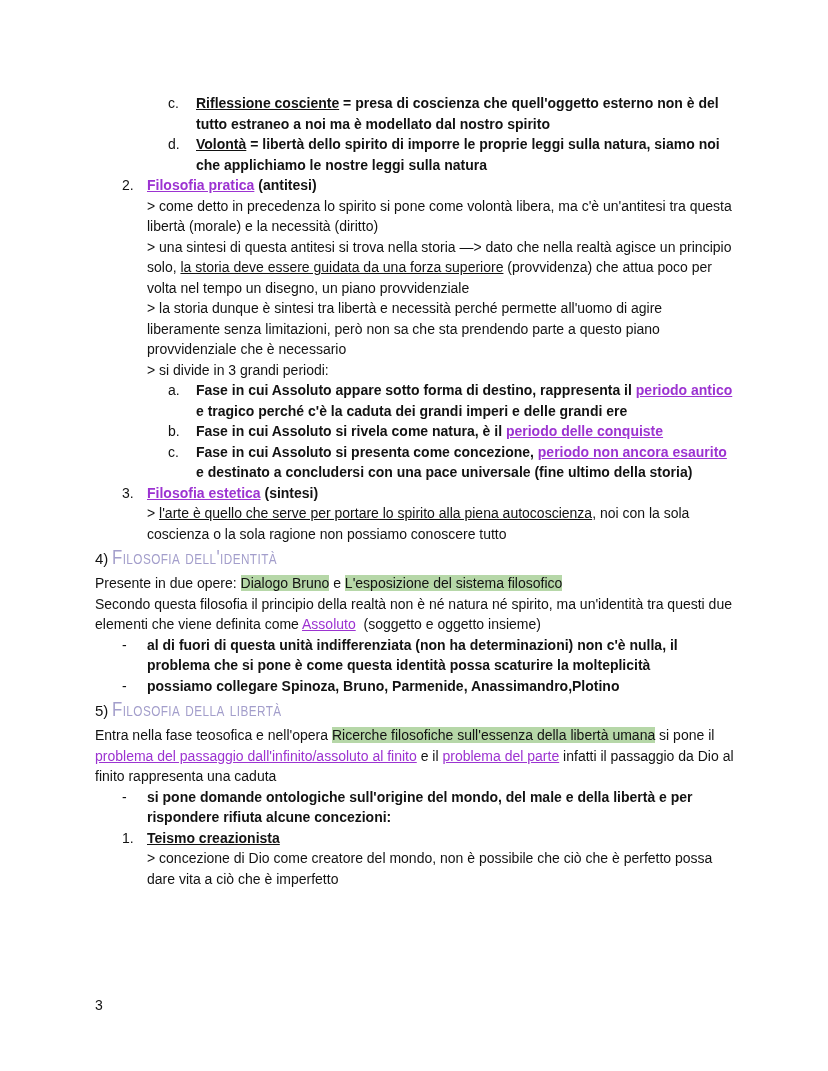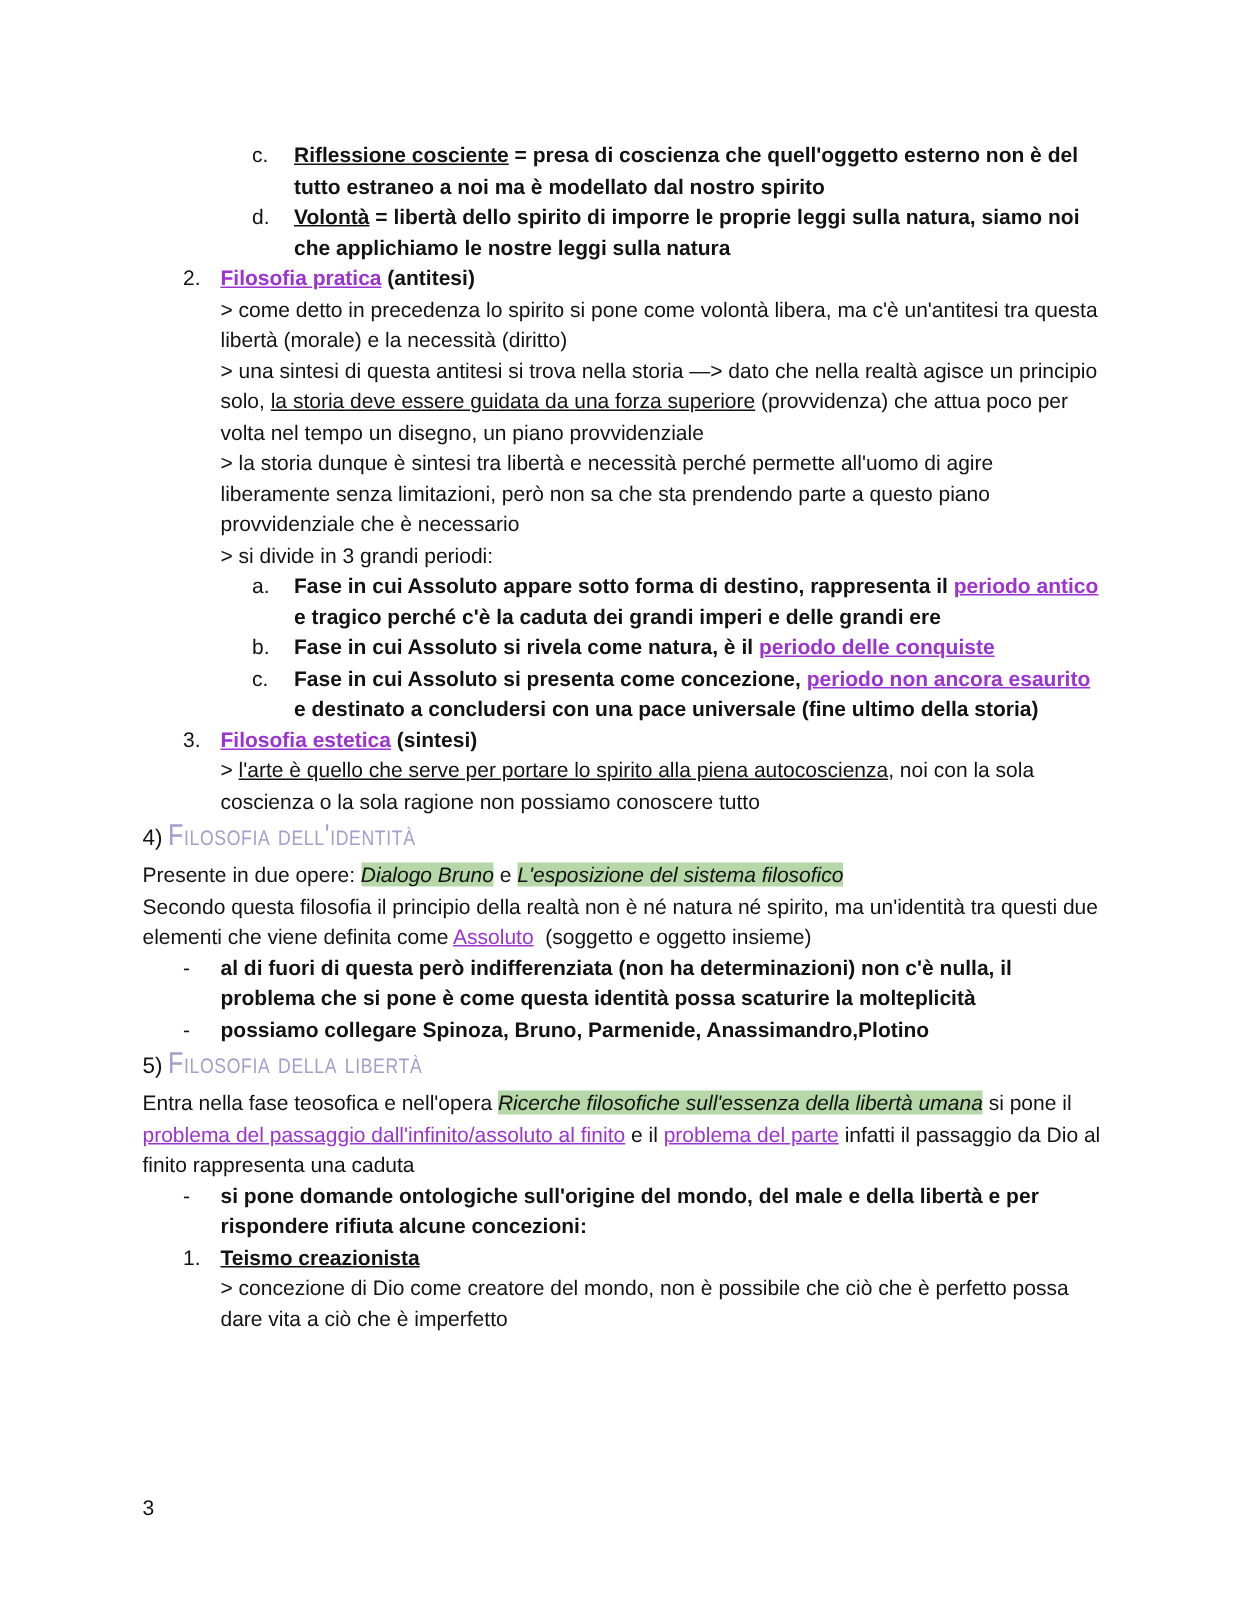--- a/index.html
+++ b/index.html
@@ -15,21 +15,21 @@
   .content { padding:93px 91px 0 95px; }
   .row { display:flex; }
   .lvl-num { padding-left:27px; }
   .lvl-num .m { flex:0 0 25px; }
   .lvl-letter { padding-left:73px; }
   .lvl-letter .m { flex:0 0 28px; }
   .hang { padding-left:52px; }
   .t { flex:1 1 auto;font-weight:bold; }
   .ul { text-decoration:underline; }
   .lk { color:var(--link, #9c33d1); text-decoration:underline; cursor:pointer; }
-  .hl { background:var(--highlight, #b6d7a8); font-style:italic; }
+  .hl { background:var(--highlight, #b6d7a8); }
   .sec-head { margin-bottom:3px; white-space:nowrap; }
   .sec-num { font-size:15px; color:var(--text, #121212); }
   .sec-title {
     display:inline-block;
     font-variant:small-caps;
     font-size:20px; line-height:26px;
     letter-spacing:0.5px;
     color:var(--heading, #a39ecb);
     transform:scaleX(0.84);
     transform-origin:left center;
@@ -80,21 +80,21 @@
     </div>
     <div class="hang"><span>&gt; </span><span class="ul">l'arte è quello che serve per portare lo spirito alla piena autocoscienza</span><span>, noi con la sola coscienza o la sola ragione non possiamo conoscere tutto</span></div>
 
     <div class="sec-head">
       <span class="sec-num">4)</span><span class="sec-title">Filosofia dell'identità</span>
     </div>
     <div><span>Presente in due opere: </span><span class="hl">Dialogo Bruno</span><span> e </span><span class="hl">L'esposizione del sistema filosofico</span></div>
     <div><span>Secondo questa filosofia il principio della realtà non è né natura né spirito, ma un'identità tra questi due elementi che viene definita come </span><span class="lk">Assoluto</span><span> &nbsp;(soggetto e oggetto insieme)</span></div>
     <div class="row lvl-num">
       <span class="m">-</span>
-      <div class="t">al di fuori di questa però indifferenziata (non ha determinazioni) non c'è nulla, il problema che si pone è come questa identità possa scaturire la molteplicità</div>
+      <div class="t">al di fuori di questa unità indifferenziata (non ha determinazioni) non c'è nulla, il problema che si pone è come questa identità possa scaturire la molteplicità</div>
     </div>
     <div class="row lvl-num">
       <span class="m">-</span>
       <div class="t">possiamo collegare Spinoza, Bruno, Parmenide, Anassimandro,Plotino</div>
     </div>
 
     <div class="sec-head">
       <span class="sec-num">5)</span><span class="sec-title">Filosofia della libertà</span>
     </div>
     <div><span>Entra nella fase teosofica e nell'opera </span><span class="hl">Ricerche filosofiche sull'essenza della libertà umana</span><span> si pone il </span><span class="lk">problema del passaggio dall'infinito/assoluto al finito</span><span> e il </span><span class="lk">problema del parte</span><span> infatti il passaggio da Dio al finito rappresenta una caduta</span></div>

